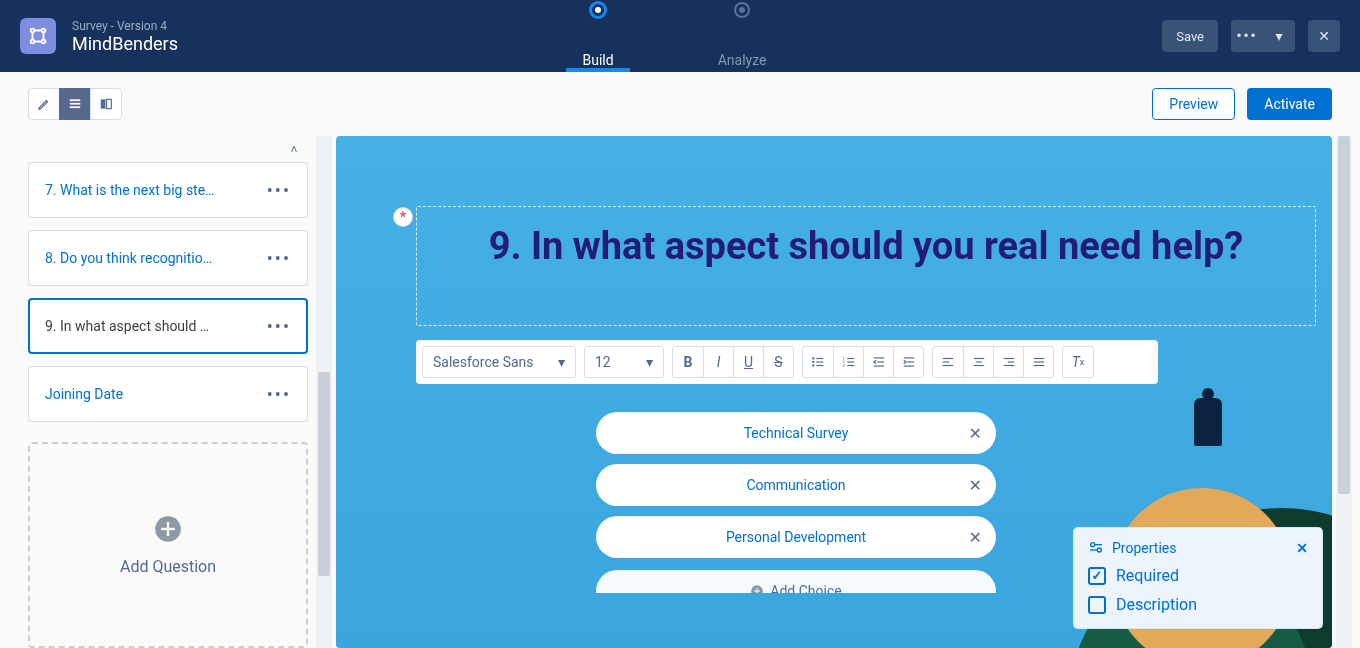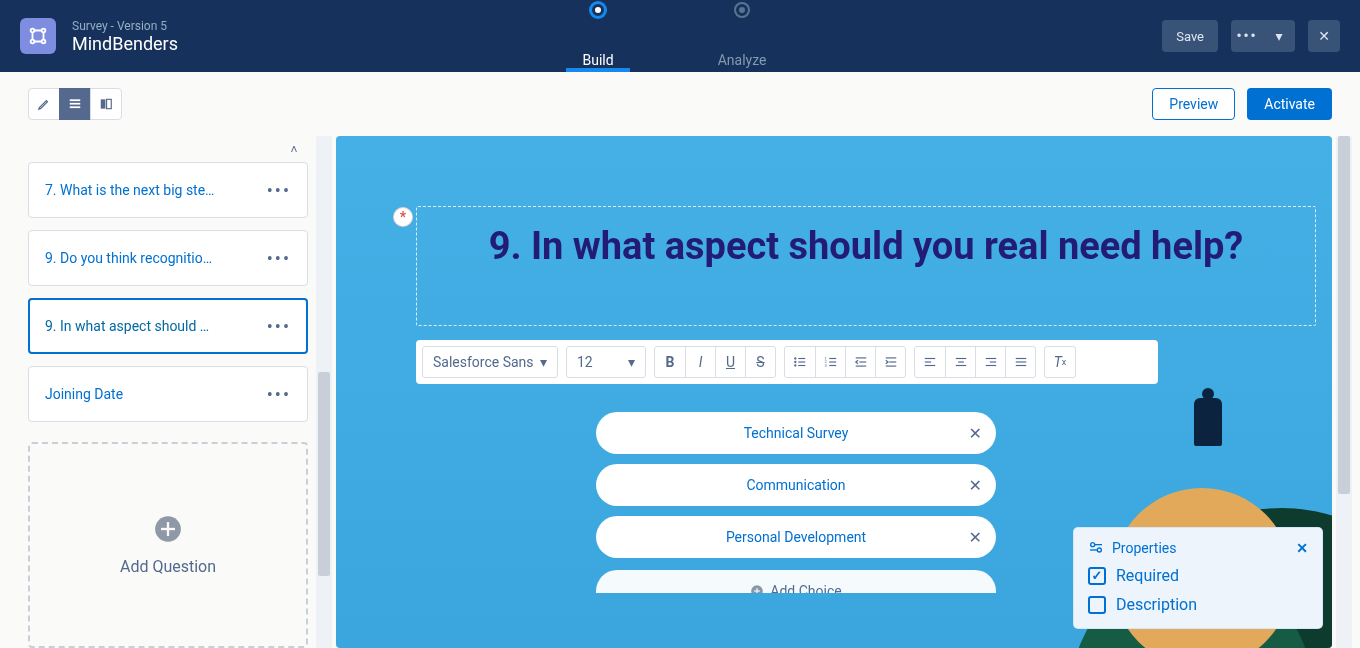--- a/index.html
+++ b/index.html
@@ -281,21 +281,21 @@
   .rte-select {
     border:1px solid #d8dde6;
     height:32px;
     display:flex; align-items:center;
     padding:0 10px;
     border-radius:3px;
     color:#54698d;
     cursor:pointer;
     background:#fff;
   }
-  .rte-sel-font { width:136px; justify-content:space-between; }
+  .rte-sel-font { width:154px; justify-content:space-between; }
   .rte-sel-size { width:80px; justify-content:space-between; }
   .rte-group {
     display:flex;
     border:1px solid #d8dde6;
     border-radius:3px;
     height:32px;
   }
   .rte-btn {
     width:30px;
     display:flex;align-items:center;justify-content:center;
@@ -386,21 +386,21 @@
   <div class="app-icon">
     <svg viewBox="0 0 24 24" fill="none" stroke="#fff" stroke-width="2">
       <circle cx="6" cy="6" r="2"></circle>
         <circle cx="18" cy="6" r="2"></circle>
       <circle cx="6" cy="18" r="2"></circle>
         <circle cx="18" cy="18" r="2"></circle>
       <path d="M6 8v8M8 6h8M8 18h8M18 8v8"></path>
     </svg>
   </div>
   <div class="title-block">
-    <div class="title-sub">Survey - Version 5</div>
+    <div class="title-sub">Survey - Version 4</div>
     <div class="title-main">MindBenders</div>
   </div>
 
   <div class="header-center">
     <div class="stepbar">
       <div class="step active">
         <div class="dot"></div>
         <div>Build</div>
       </div>
       <div class="step">
@@ -453,25 +453,25 @@
 <div class="workspace">
 
   <div class="sidebar">
     <div class="collapse-arrow">˄</div>
 
     <div class="qcard">
       <div class="qlabel">7. What is the next big ste…</div>
       <div class="kebab">•••</div>
     </div>
     <div class="qcard">
-      <div class="qlabel">9. Do you think recognitio…</div>
+      <div class="qlabel">8. Do you think recognitio…</div>
       <div class="kebab">•••</div>
     </div>
     <div class="qcard selected">
-      <div class="qlabel" style="color:#0369a1;">9. In what aspect should …</div>
+      <div class="qlabel" style="color:#404040;">9. In what aspect should …</div>
       <div class="kebab">•••</div>
     </div>
     <div class="qcard">
       <div class="qlabel">Joining Date</div>
       <div class="kebab">•••</div>
     </div>
 
     <div class="add-question">
       <svg viewBox="0 0 24 24" fill="#8e98a7">
           <circle cx="12" cy="12" r="11"></circle>

